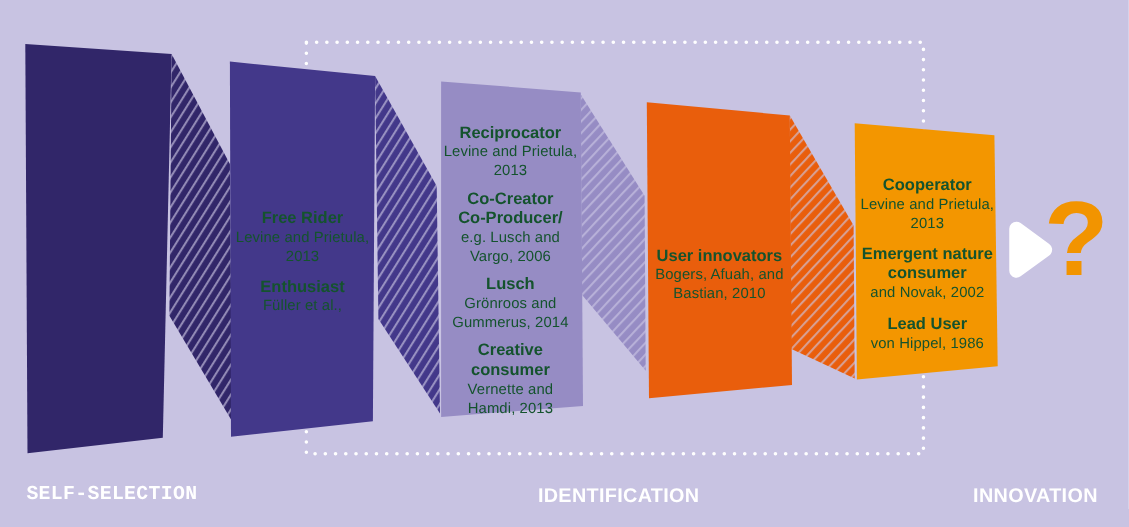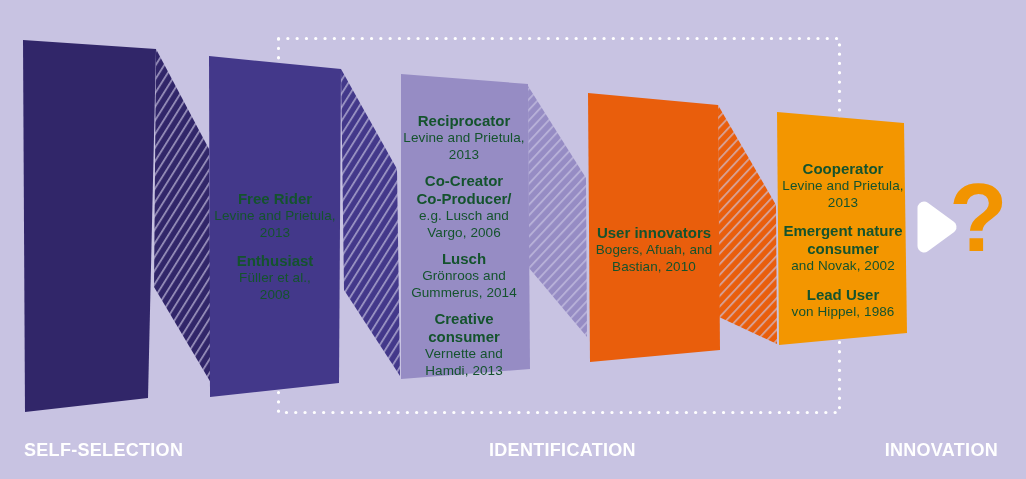--- a/index.html
+++ b/index.html
@@ -72,21 +72,20 @@
   <div class="labels-layer">
     <div class="banner-labels" data-banner="1" style="left:212px;top:170px;width:126px;">
         <div class="group">
           <div class="t">Free Rider</div>
           <div class="c">Levine and Prietula,</div>
           <div class="c">2013</div>
         </div>
         <div class="group">
           <div class="t">Enthusiast</div>
           <div class="c">Füller et al.,</div>
-          <div class="c">2008</div>
         </div>
       </div>
     <div class="banner-labels" data-banner="2" style="left:400px;top:92px;width:128px;">
         <div class="group">
           <div class="t">Reciprocator</div>
           <div class="c">Levine and Prietula,</div>
           <div class="c">2013</div>
         </div>
         <div class="group">
           <div class="t">Co-Creator</div>
@@ -125,18 +124,18 @@
           <div class="c">and Novak, 2002</div>
         </div>
         <div class="group">
           <div class="t">Lead User</div>
           <div class="c">von Hippel, 1986</div>
         </div>
       </div>
 
     <div class="qmark">?</div>
 
-    <div class="stage-label" style="left:24px;">SELF-SELECTION</div>
+    <div class="stage-label" style="left:24px;font-family:Liberation Mono, monospace;">SELF-SELECTION</div>
     <div class="stage-label" style="left:489px;">IDENTIFICATION</div>
     <div class="stage-label" style="right:28px;">INNOVATION</div>
   </div>
 
 </div>
 
 </body></html>

